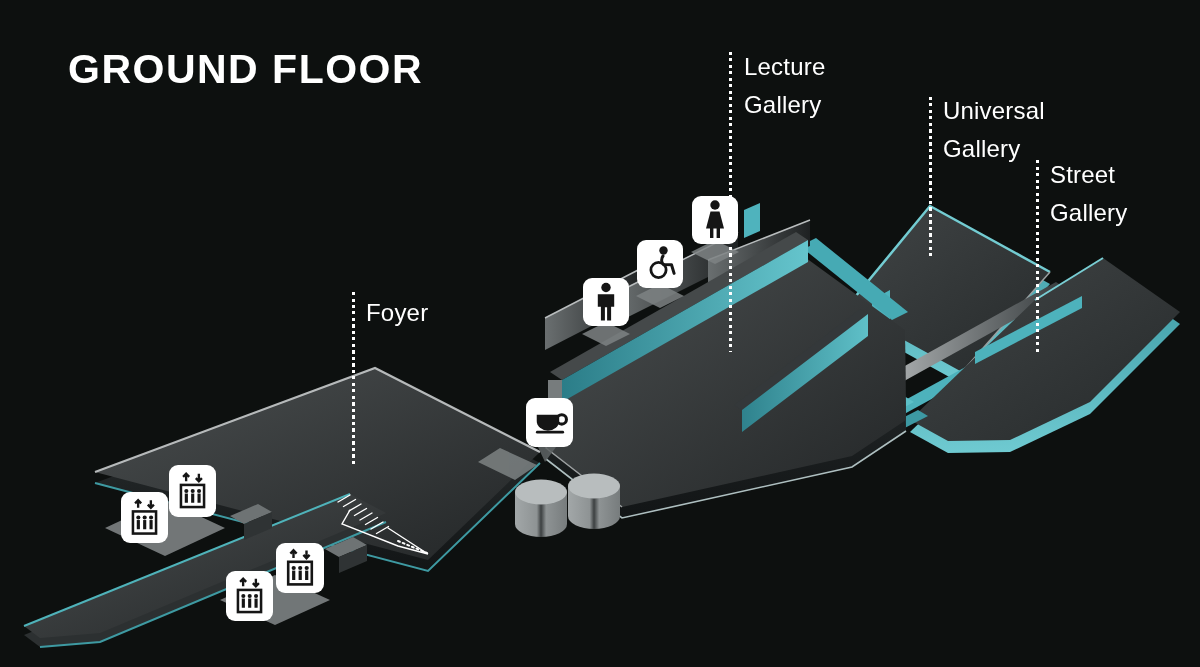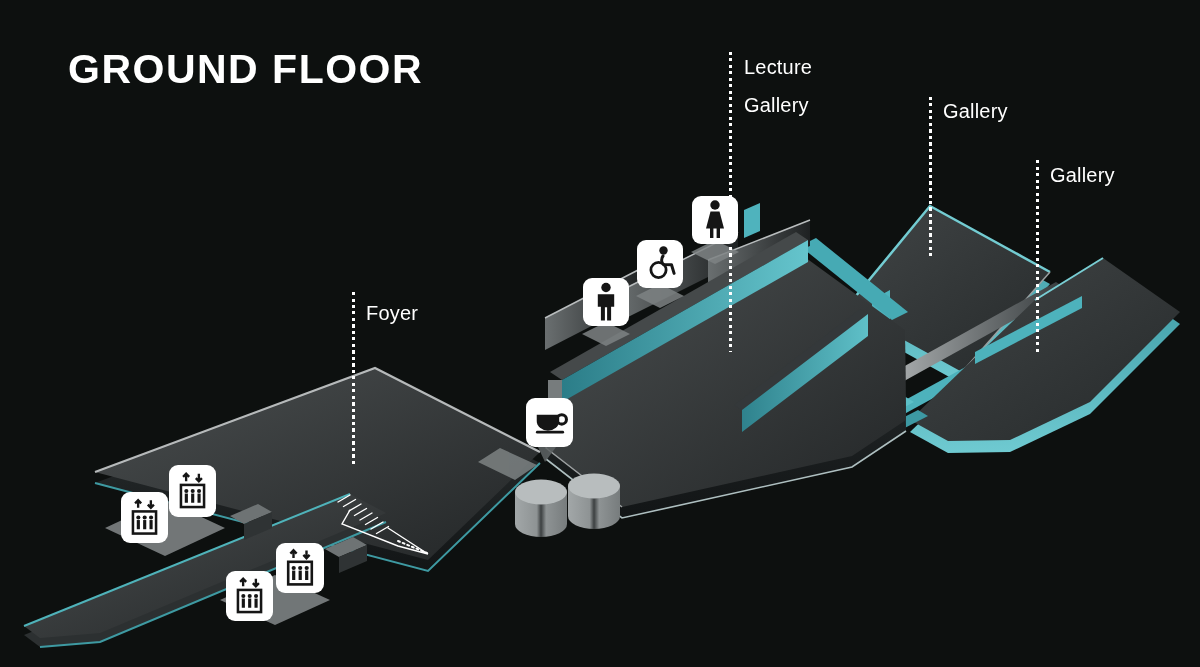--- a/index.html
+++ b/index.html
@@ -10,21 +10,21 @@
     font-family:"Liberation Sans", sans-serif;
   }
   .stage{position:absolute;inset:0;width:1200px;height:667px;}
   #plan{position:absolute;left:0;top:0;}
   .page-title{
     position:absolute;left:68px;top:46px;
     color:#ffffff;font-size:41px;font-weight:800;letter-spacing:1.5px;
     font-family:"Liberation Sans", sans-serif;
   }
   .map-label{
-    position:absolute;color:#ffffff;font-size:20px;font-weight:400;
+    position:absolute;color:#ffffff;font-size:24px;font-weight:400;
     line-height:38px;letter-spacing:.2px;white-space:nowrap;
   }
   .dotline{
     position:absolute;width:3px;
     background-image:repeating-linear-gradient(180deg,#ffffff 0 3px,transparent 3px 6.5px);
   }
 </style>
 </head>
 <body>
 
@@ -248,21 +248,23 @@
   </div>
 
   <div class="dotline" style="left:729px;top:52px;height:300px"></div>
   <div class="map-label" style="left:744px;top:48px">
     <div>Lecture</div>
     <div>Gallery</div>
   </div>
 
   <div class="dotline" style="left:929px;top:97px;height:162px"></div>
   <div class="map-label" style="left:943px;top:92px">
+    <div>Universal</div>
     <div>Gallery</div>
   </div>
 
   <div class="dotline" style="left:1036px;top:160px;height:193px"></div>
   <div class="map-label" style="left:1050px;top:156px">
+    <div>Street</div>
     <div>Gallery</div>
   </div>
 
 </div>
 
 </body></html>

